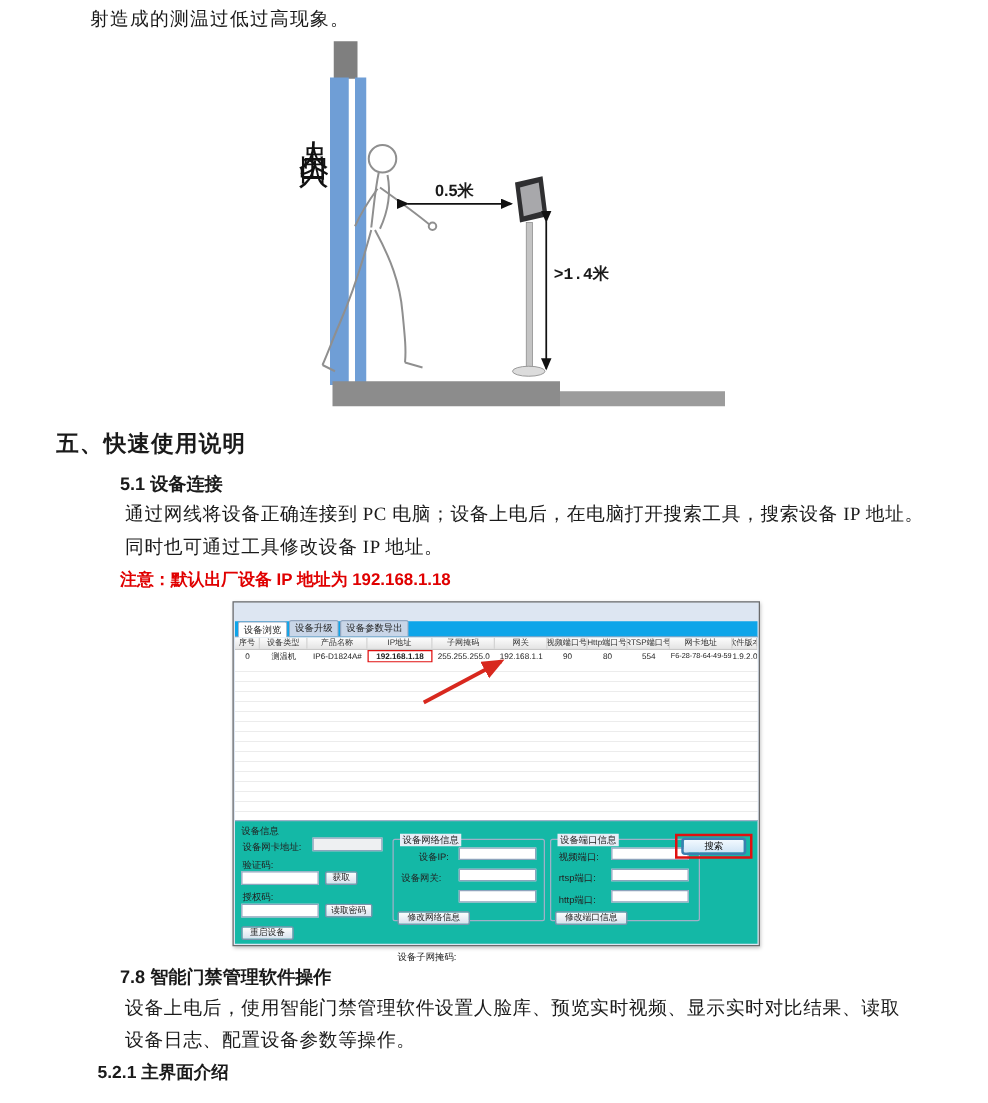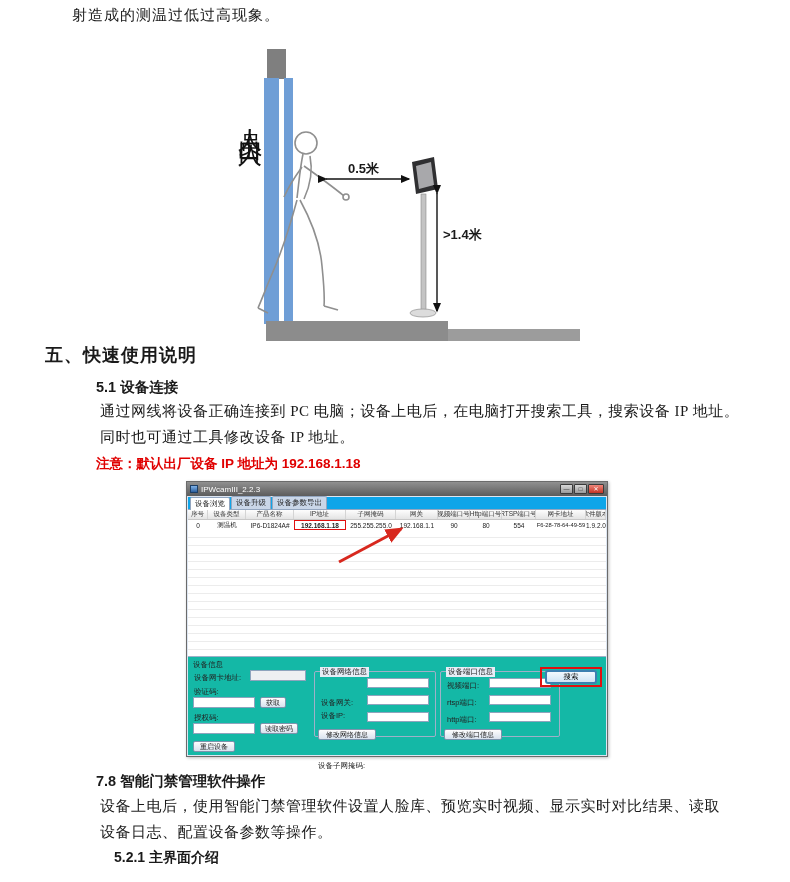--- a/index.html
+++ b/index.html
@@ -10,30 +10,30 @@
   
   #intro-line { left:72px; top:6px; font-size:15px; letter-spacing:1px; }
   #sec5-title { left:45px; top:343px; font-size:18px; font-weight:bold; font-family:"Liberation Sans",sans-serif; letter-spacing:1px;}
   #s51-title  { left:96px; top:378px; font-size:14.5px; font-weight:bold; font-family:"Liberation Sans",sans-serif; }
   #s51-l1 { left:100px; top:402px; width:650px; font-size:15px; text-align:justify; letter-spacing:0.5px;}
   #s51-l2 { left:100px; top:428px; width:650px; font-size:15px; letter-spacing:0.5px;}
   #s51-note { left:96px; top:455px; font-size:13.5px; font-weight:bold; color:#e00000; font-family:"Liberation Sans",sans-serif;}
   #s52-title { left:96px; top:772px; font-size:14.5px; font-weight:bold; font-family:"Liberation Sans",sans-serif;}
   #s52-l1 { left:100px; top:797px; width:652px; font-size:15px; text-align:justify; letter-spacing:0.5px;}
   #s52-l2 { left:100px; top:823px; width:652px; font-size:15px; letter-spacing:0.5px;}
-  #s521-title { left:78px; top:849px; font-size:14px; font-weight:bold; font-family:"Liberation Sans",sans-serif;margin-left:36px;}
+  #s521-title { left:78px; top:849px; font-size:14px; font-weight:bold; font-family:"Liberation Sans",sans-serif;}
 
   
-  #diagram { left:0; top:16px; width:734px; height:340px; }
+  #diagram { left:0; top:0; width:734px; height:340px; }
   #diagram svg { position:absolute; left:0; top:0; }
   #entrance-text { left:236px; top:94px; width:30px; height:160px;
     writing-mode:vertical-rl; text-orientation:upright;
     font-size:24px; letter-spacing:4px; color:#111; font-family:"Liberation Serif",serif; }
   #dist-label { left:348px; top:144px; font-size:13px; font-weight:bold; font-family:"Liberation Sans",sans-serif;}
-  #height-label { left:443px; top:210px; font-size:13px; font-weight:bold; font-family:Liberation Sans, sans-serif;}
+  #height-label { left:443px; top:210px; font-size:13px; font-weight:bold; font-family:Liberation Mono, monospace;}
 
   
   #app-window { left:186px; top:481px; width:422px; height:276px;
     border:1px solid #6b6b6b; background:#dde6f2; font-family:"Liberation Sans",sans-serif;
     box-shadow:1px 1px 3px rgba(0,0,0,0.25); }
   #titlebar { left:0; top:0; right:0; height:14px;
     background:linear-gradient(#909090,#5c5c5c); display:flex; align-items:center; padding:0 3px; }
   #app-icon { width:8px; height:8px; background:linear-gradient(#7fb2e8,#2c5f9e); border:1px solid #1c3e66; margin-right:3px;}
   #app-title { color:#ffffff; font-size:8px; flex:1; white-space:nowrap; overflow:hidden;}
   .winbtn { width:13px; height:10px; margin-left:1px; border:1px solid #3a3a3a; border-radius:1px;
@@ -124,27 +124,20 @@
   <div class="abs" id="height-label">&gt;1.4米</div>
 </div>
 
 <div class="abs" id="sec5-title">五、快速使用说明</div>
 <div class="abs" id="s51-title">5.1  设备连接</div>
 <div class="abs" id="s51-l1">通过网线将设备正确连接到 PC 电脑；设备上电后，在电脑打开搜索工具，搜索设备 IP 地址。</div>
 <div class="abs" id="s51-l2">同时也可通过工具修改设备 IP 地址。</div>
 <div class="abs" id="s51-note">注意：默认出厂设备 IP 地址为 192.168.1.18</div>
 
 <div class="abs" id="app-window">
-  <div class="abs" id="titlebar">
-    <span id="app-icon"></span>
-    <span id="app-title">IPWcamIII_2.2.3</span>
-    <span class="winbtn">—</span>
-    <span class="winbtn">□</span>
-    <span class="winbtn close">✕</span>
-  </div>
   <div class="abs" id="tabbar">
     <span class="tab active">设备浏览</span>
     <span class="tab">设备升级</span>
     <span class="tab">设备参数导出</span>
   </div>
   <div class="abs" id="table-area">
     <div class="thead">
       <span class="tc c0">序号</span>
       <span class="tc c1">设备类型</span>
       <span class="tc c2">产品名称</span>
@@ -180,21 +173,21 @@
     <span class="plabel" style="left:6px;top:30px;">验证码:</span>
     <input class="pinput" style="left: 5px; top: 40px; width: 62px;">
     <button class="pbtn" style="left:72px;top:40px;width:26px;">获取</button>
     <span class="plabel" style="left:6px;top:56px;">授权码:</span>
     <input class="pinput" style="left: 5px; top: 66px; width: 62px;">
     <button class="pbtn" style="left:72px;top:66px;width:38px;">读取密码</button>
     <button class="pbtn" style="left:5px;top:84px;width:42px;">重启设备</button>
 
     <div class="pgroup" style="left:126px;top:14px;width:122px;height:66px;">
       <span class="legend">设备网络信息</span>
-      <span class="plabel" style="left:6px;top:9px;margin-top:30px;">设备IP:</span>
+      <span class="plabel" style="left:20px;top:9px;">设备IP:</span>
       <input class="pinput" style="left: 52px; top: 6px; width: 62px; height: 10px;">
       <span class="plabel" style="left:6px;top:26px;">设备网关:</span>
       <input class="pinput" style="left: 52px; top: 23px; width: 62px; height: 10px;">
       <span class="plabel" style="left:3px;top:43px;margin-top:46px;">设备子网掩码:</span>
       <input class="pinput" style="left: 52px; top: 40px; width: 62px; height: 10px;">
     </div>
     <button class="pbtn" style="left:130px;top:72px;width:58px;">修改网络信息</button>
 
     <div class="pgroup" style="left:252px;top:14px;width:120px;height:66px;">
       <span class="legend">设备端口信息</span>

